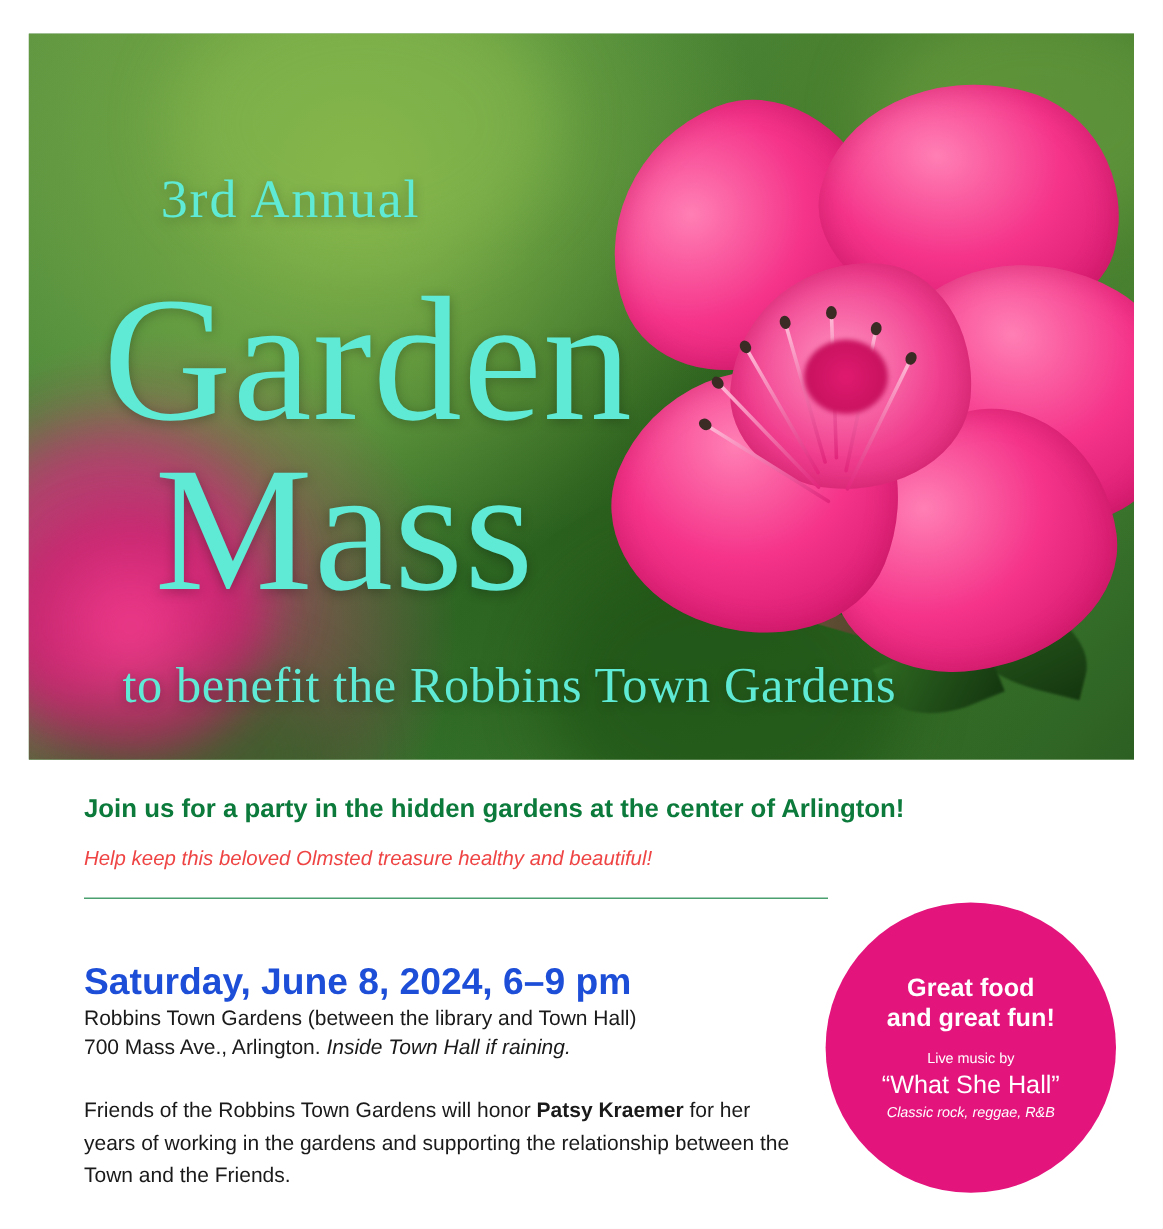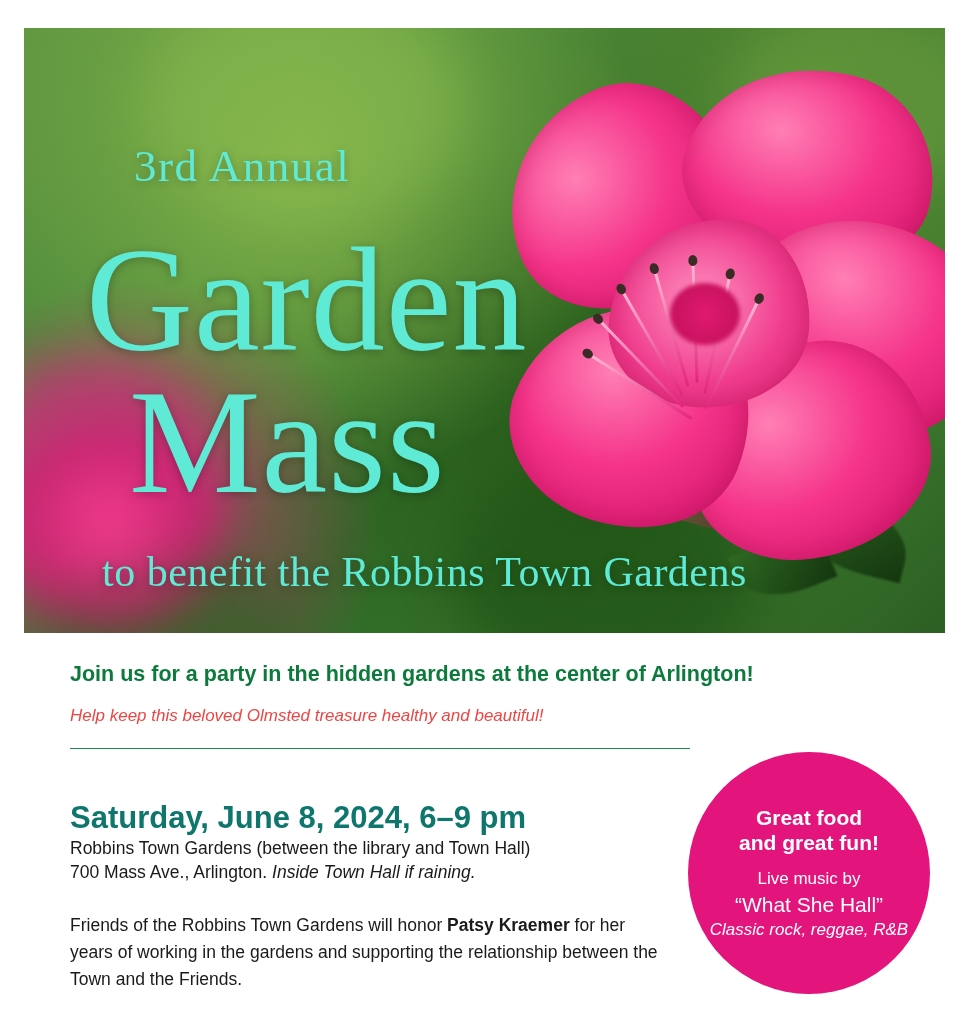--- a/index.html
+++ b/index.html
@@ -205,21 +205,21 @@
     left: 70px; top: 748px;
     width: 620px;
     height: 1px;
     background: #1f8a4c;
   }
   .date-line {
     position: absolute;
     left: 70px; top: 800px;
     font-size: 31px;
     font-weight: bold;
-    color: #0f766e;
+    color: #1d4ed8;
     white-space: nowrap;
   }
   .addr1 {
     position: absolute;
     left: 70px; top: 838px;
     font-size: 17.5px;
     color: #1a1a1a;
   }
   .addr2 {
     position: absolute;
@@ -254,30 +254,30 @@
     padding: 0 16px;
     box-sizing: border-box;
   }
   .badge-l1 {
     font-size: 21px;
     font-weight: bold;
     line-height: 1.18;
     margin-bottom: 14px;
   }
   .badge-l2 {
-    font-size: 17px;
+    font-size: 12px;
     line-height: 1.2;
   }
   .badge-l3 {
     font-size: 21px;
     line-height: 1.25;
     margin-top: 2px;
   }
   .badge-l4 {
-    font-size: 17px;
+    font-size: 12px;
     font-style: italic;
     margin-top: 2px;
   }
 </style>
 </head>
 <body>
 
 <div class="poster">
 
   <div class="hero">

